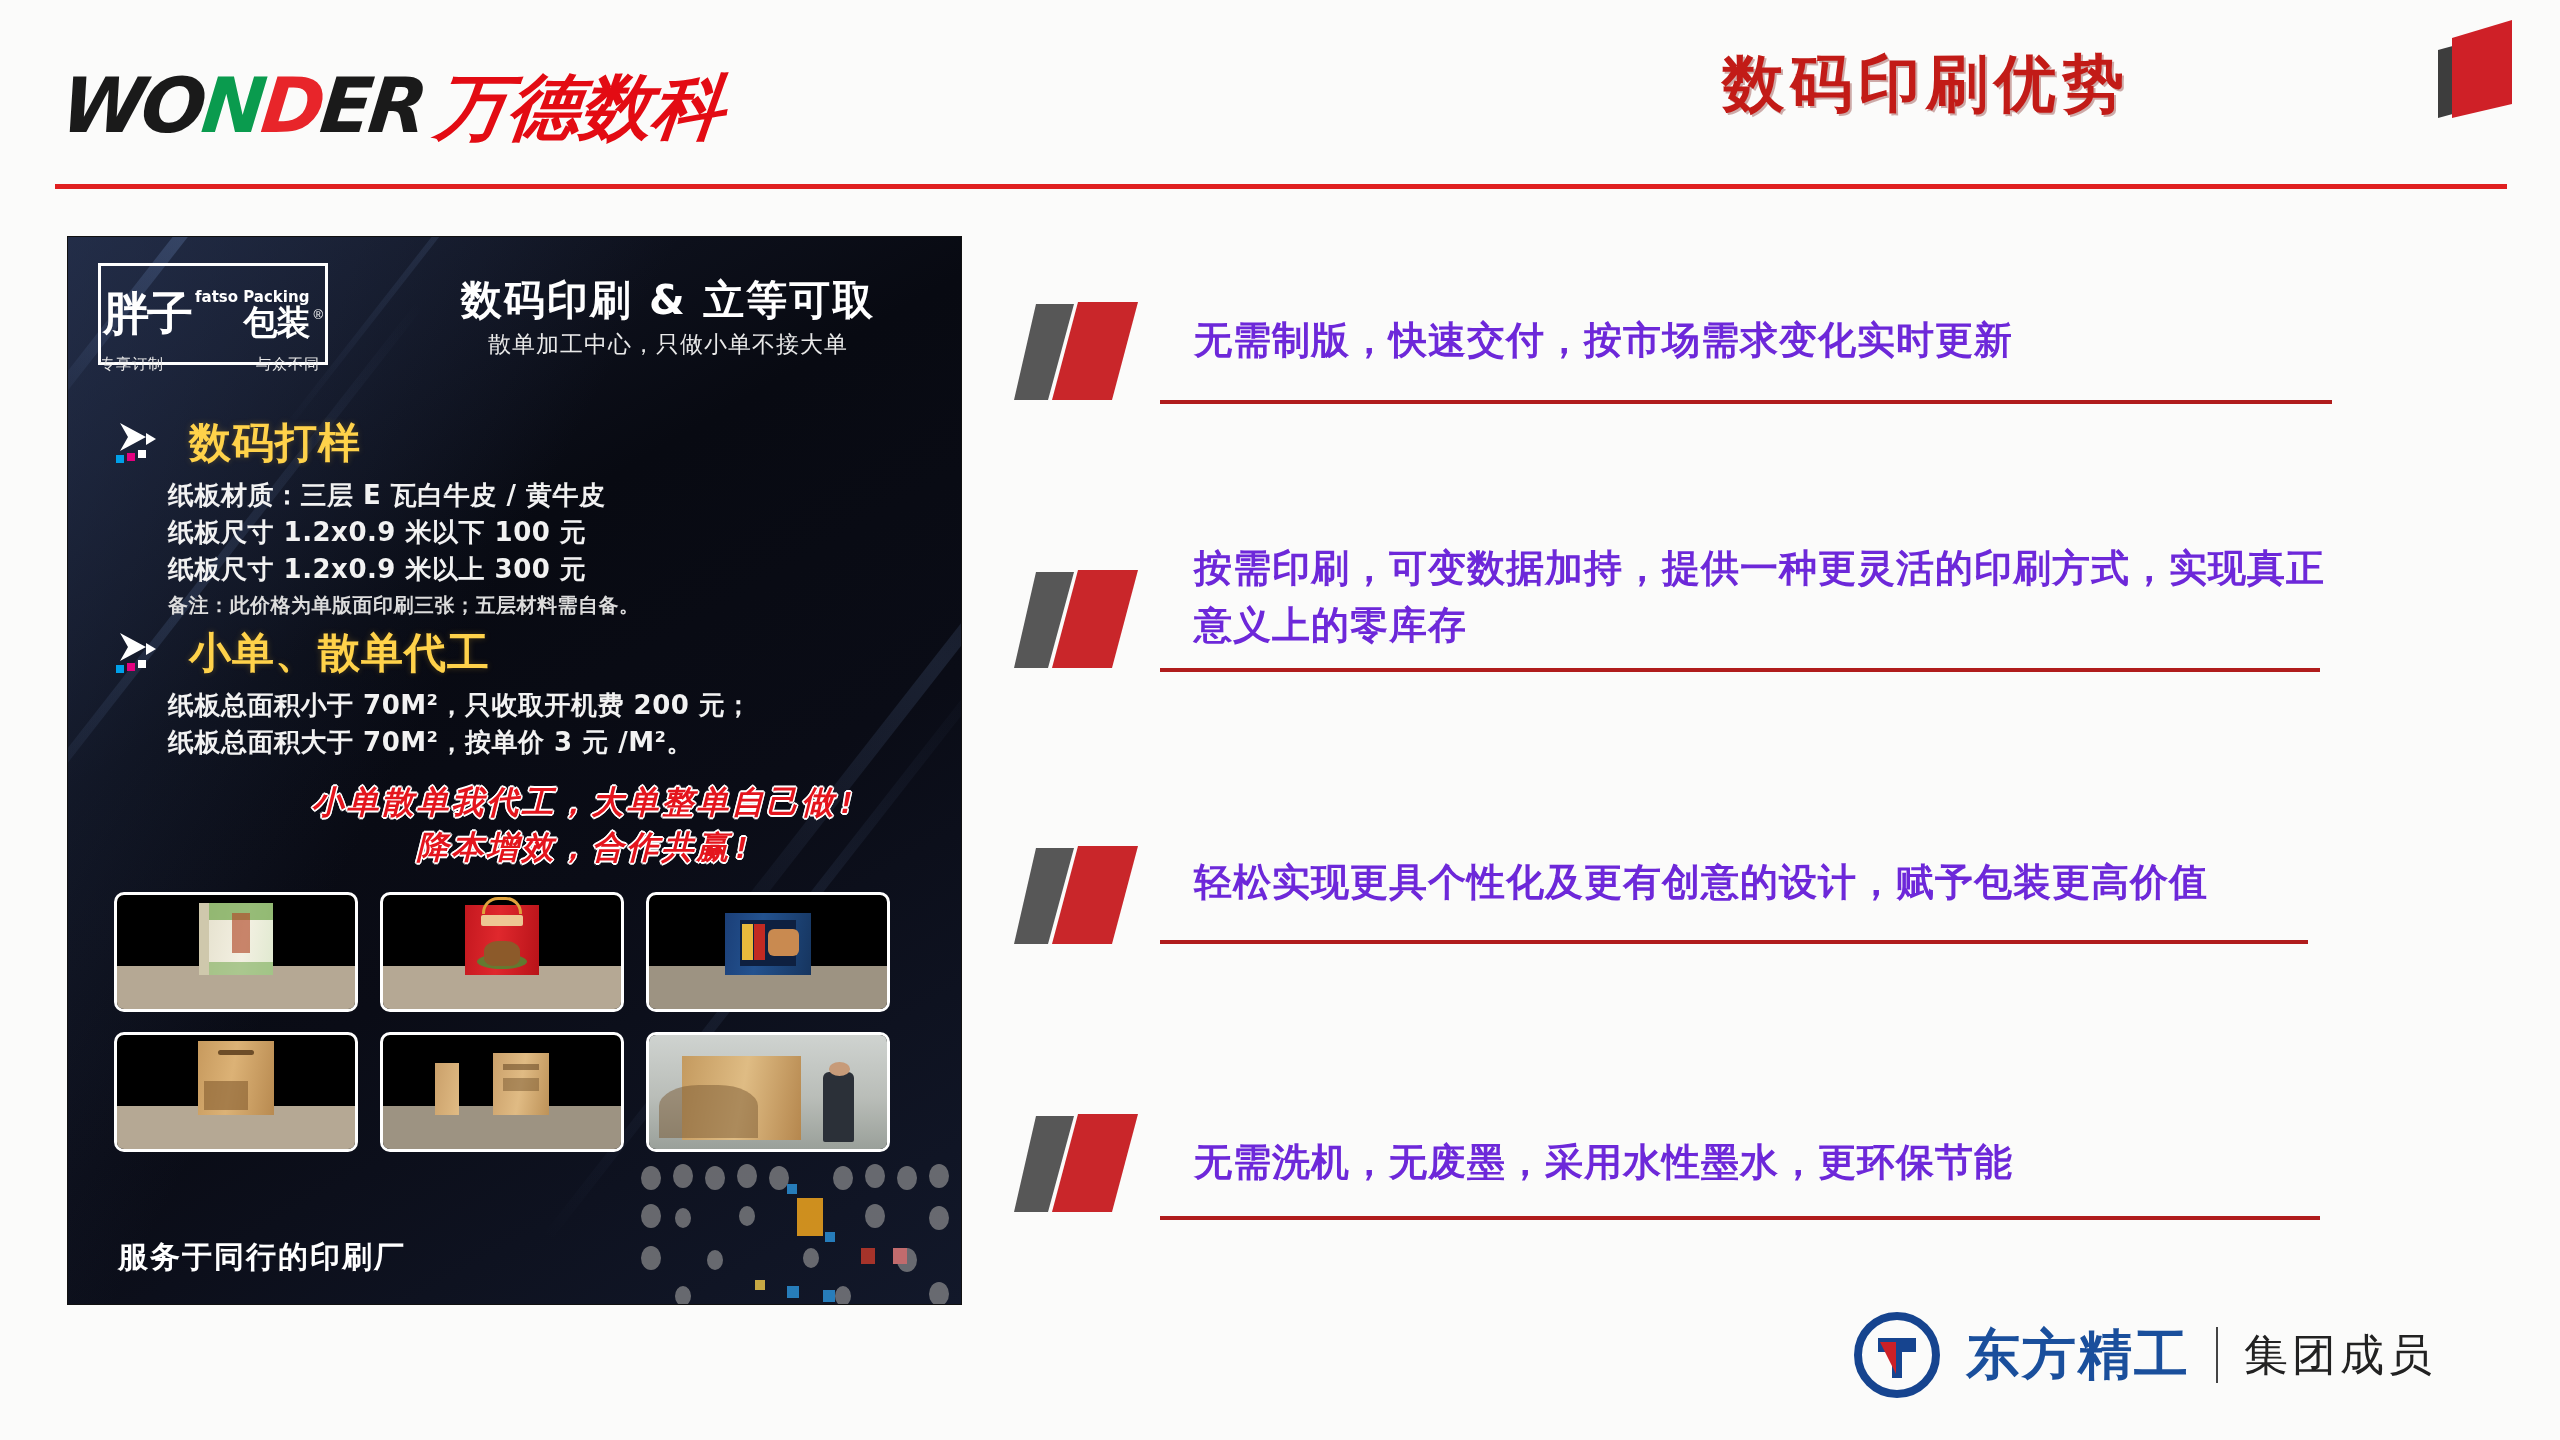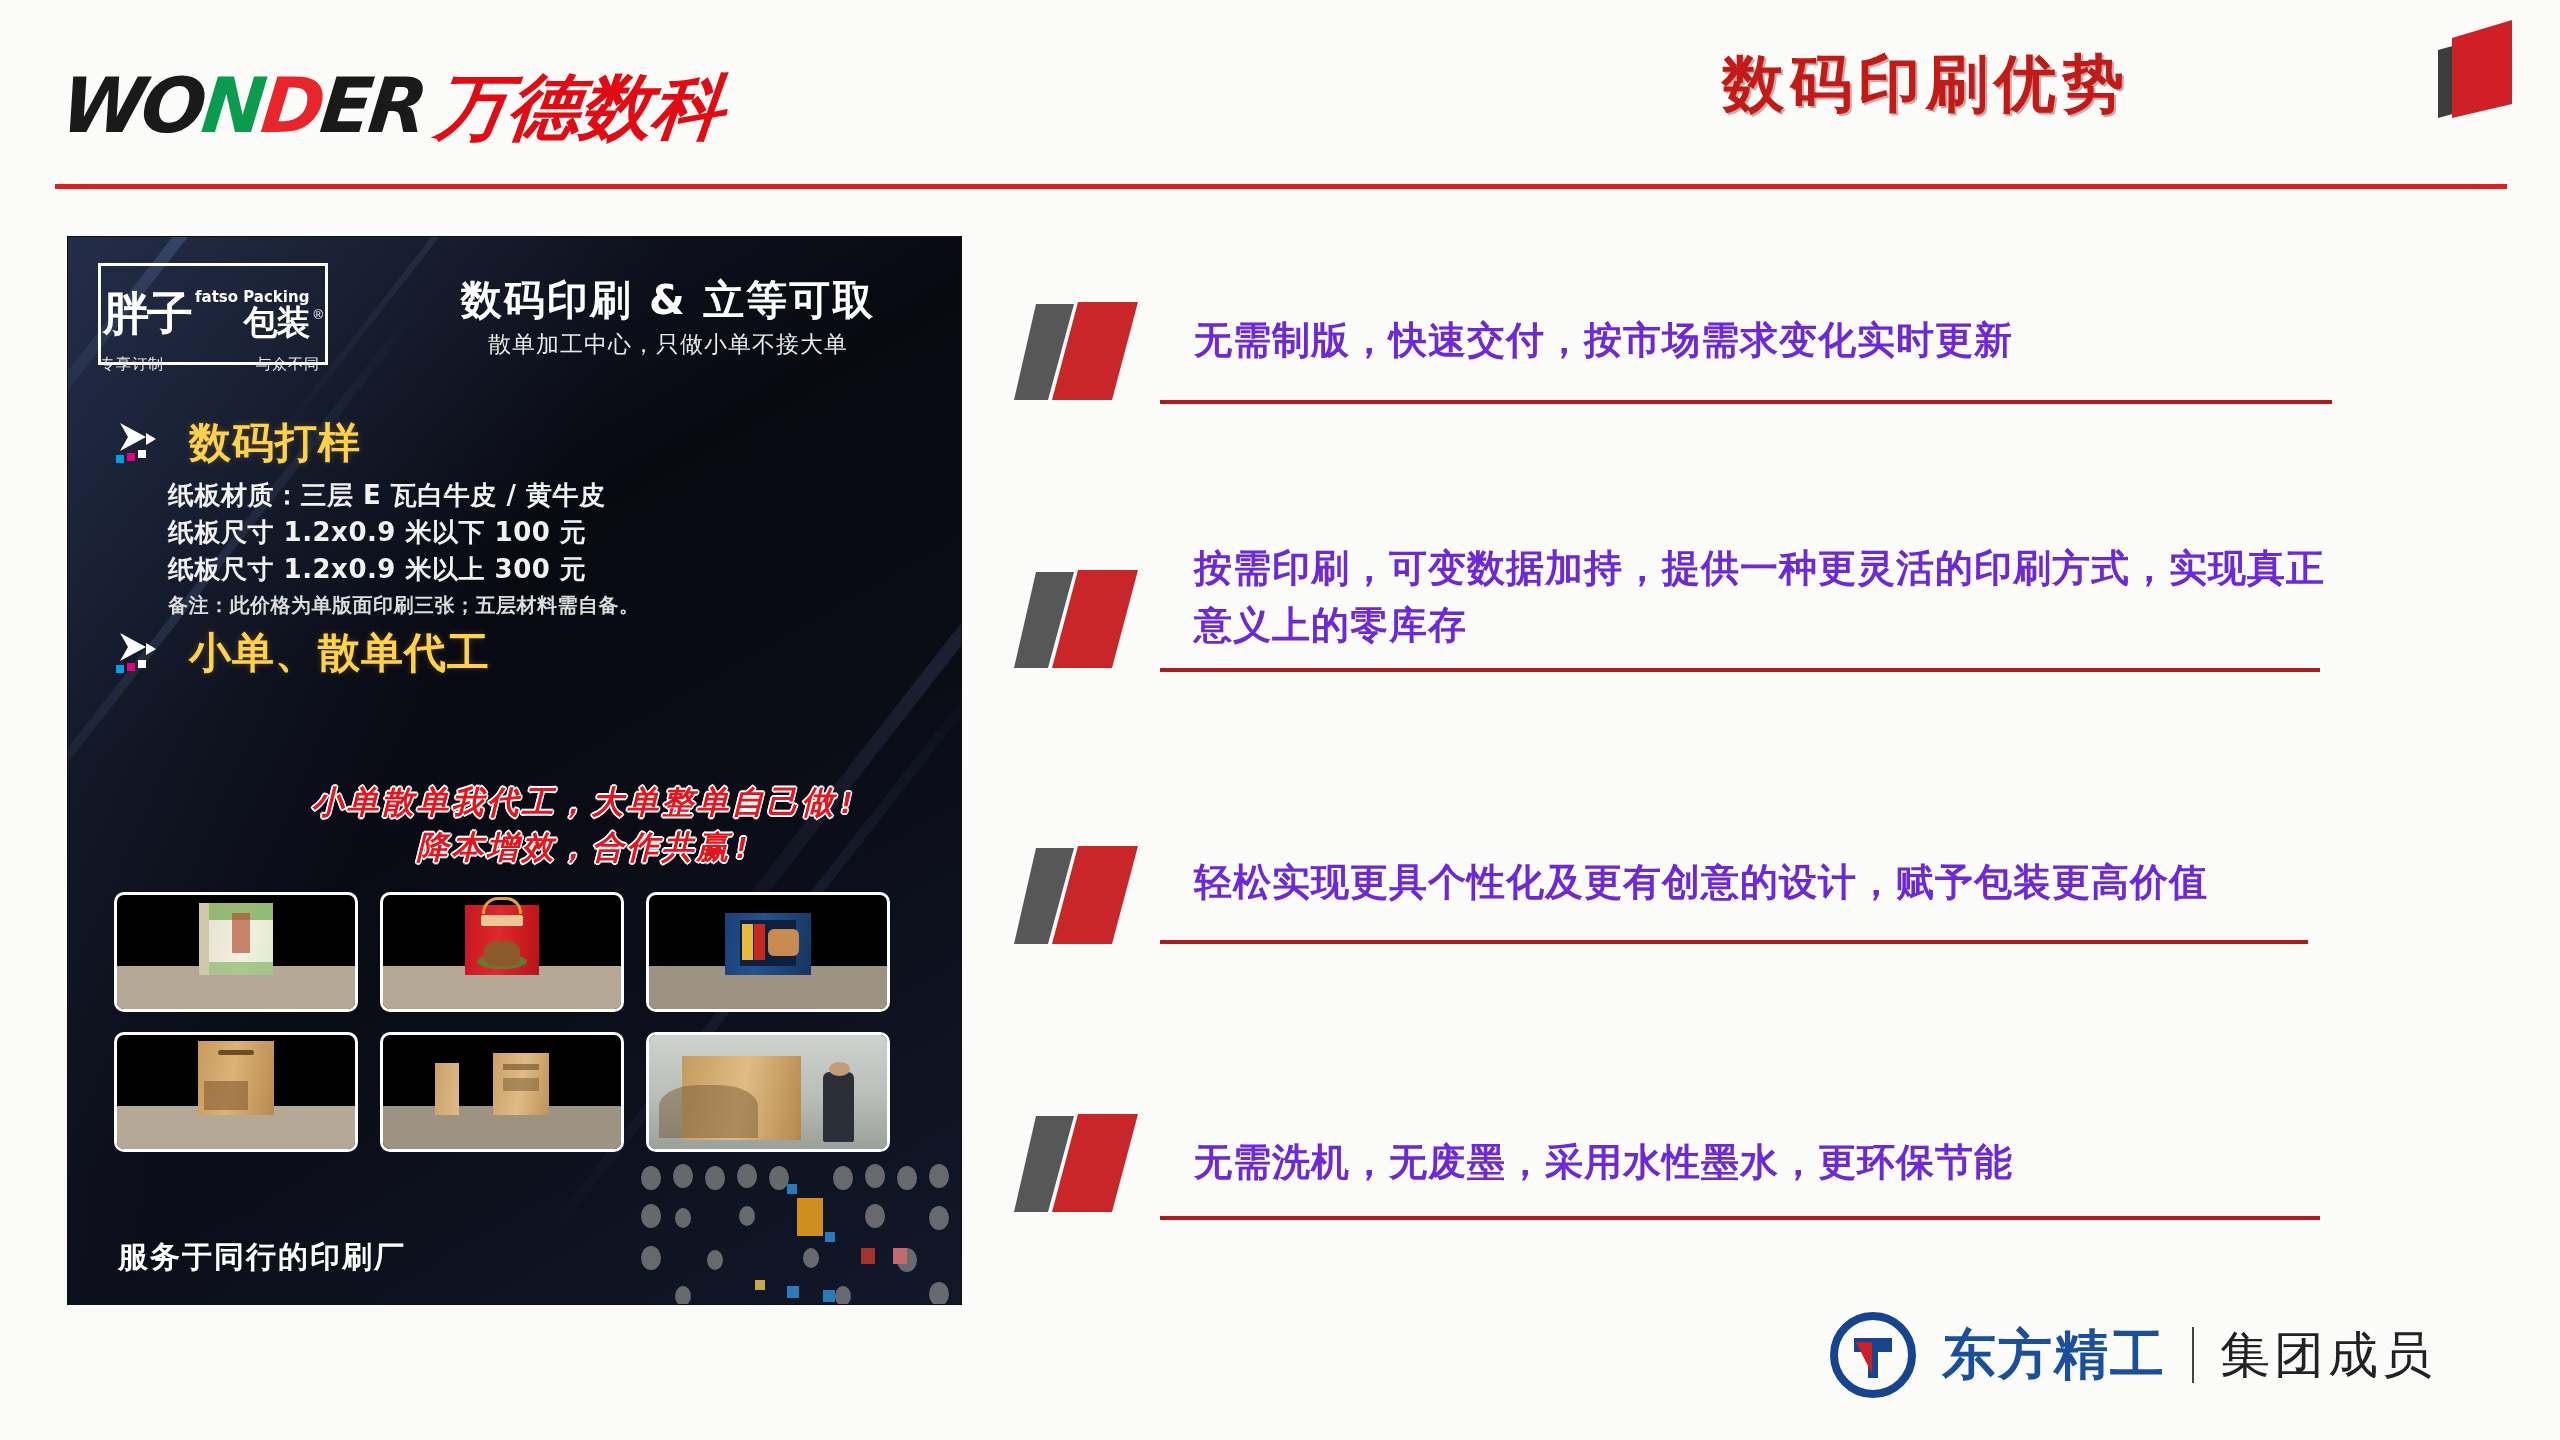--- a/index.html
+++ b/index.html
@@ -185,21 +185,21 @@
     position:absolute;left:182px;
     color:#6d28d9;font-size:38px;line-height:1.5;letter-spacing:1px;
     font-family:"DejaVu Sans",sans-serif;font-weight:600;
   }
 
   
   .footer-logo{position:absolute;right:124px;bottom:42px;display:flex;align-items:center;gap:26px;}
   .fl-mark{width:86px;height:86px;}
   .fl-name{font-size:54px;font-weight:bold;color:#1a4f9c;letter-spacing:2px;font-family:"DejaVu Sans",sans-serif;}
   .fl-div{width:2px;height:56px;background:#444;}
-  .fl-sub{font-size:50px;color:#222;letter-spacing:4px;font-family:"DejaVu Serif",serif;}
+  .fl-sub{font-size:44px;color:#222;letter-spacing:4px;font-family:"DejaVu Serif",serif;}
 </style>
 </head>
 <body>
 
 <div class="slide">
 
   <div class="brand-logo">
     <span class="brand-en"><span>WO</span><span class="grn">N</span><span class="red">D</span><span>ER</span></span>
     <span class="brand-cn">万德数科</span>
   </div>
@@ -257,20 +257,24 @@
 
     <div class="sect" style="top:388px;">
       <svg class="arrow-mark" viewBox="0 0 52 50">
         <polygon points="8,4 34,18 8,32 16,18" fill="#ffffff"></polygon>
         <polygon points="34,14 44,20 34,26" fill="#ffffff"></polygon>
         <rect x="4" y="36" width="8" height="8" fill="#00a0e9"></rect>
         <rect x="15" y="34" width="8" height="8" fill="#e4007f"></rect>
         <rect x="26" y="31" width="8" height="8" fill="#ffffff"></rect>
       </svg>
       <div class="sect-title">小单、散单代工</div>
+      <div class="sect-lines">
+        <div>纸板总面积小于 70M²，只收取开机费 200 元；</div>
+        <div>纸板总面积大于 70M²，按单价 3 元 /M²。</div>
+      </div>
     </div>
 
     <div class="slogan">
       <div>小单散单我代工，大单整单自己做!</div>
       <div>降本增效，合作共赢!</div>
     </div>
 
     <div class="grid">
       <div class="cell">
         <div class="floor"></div>

